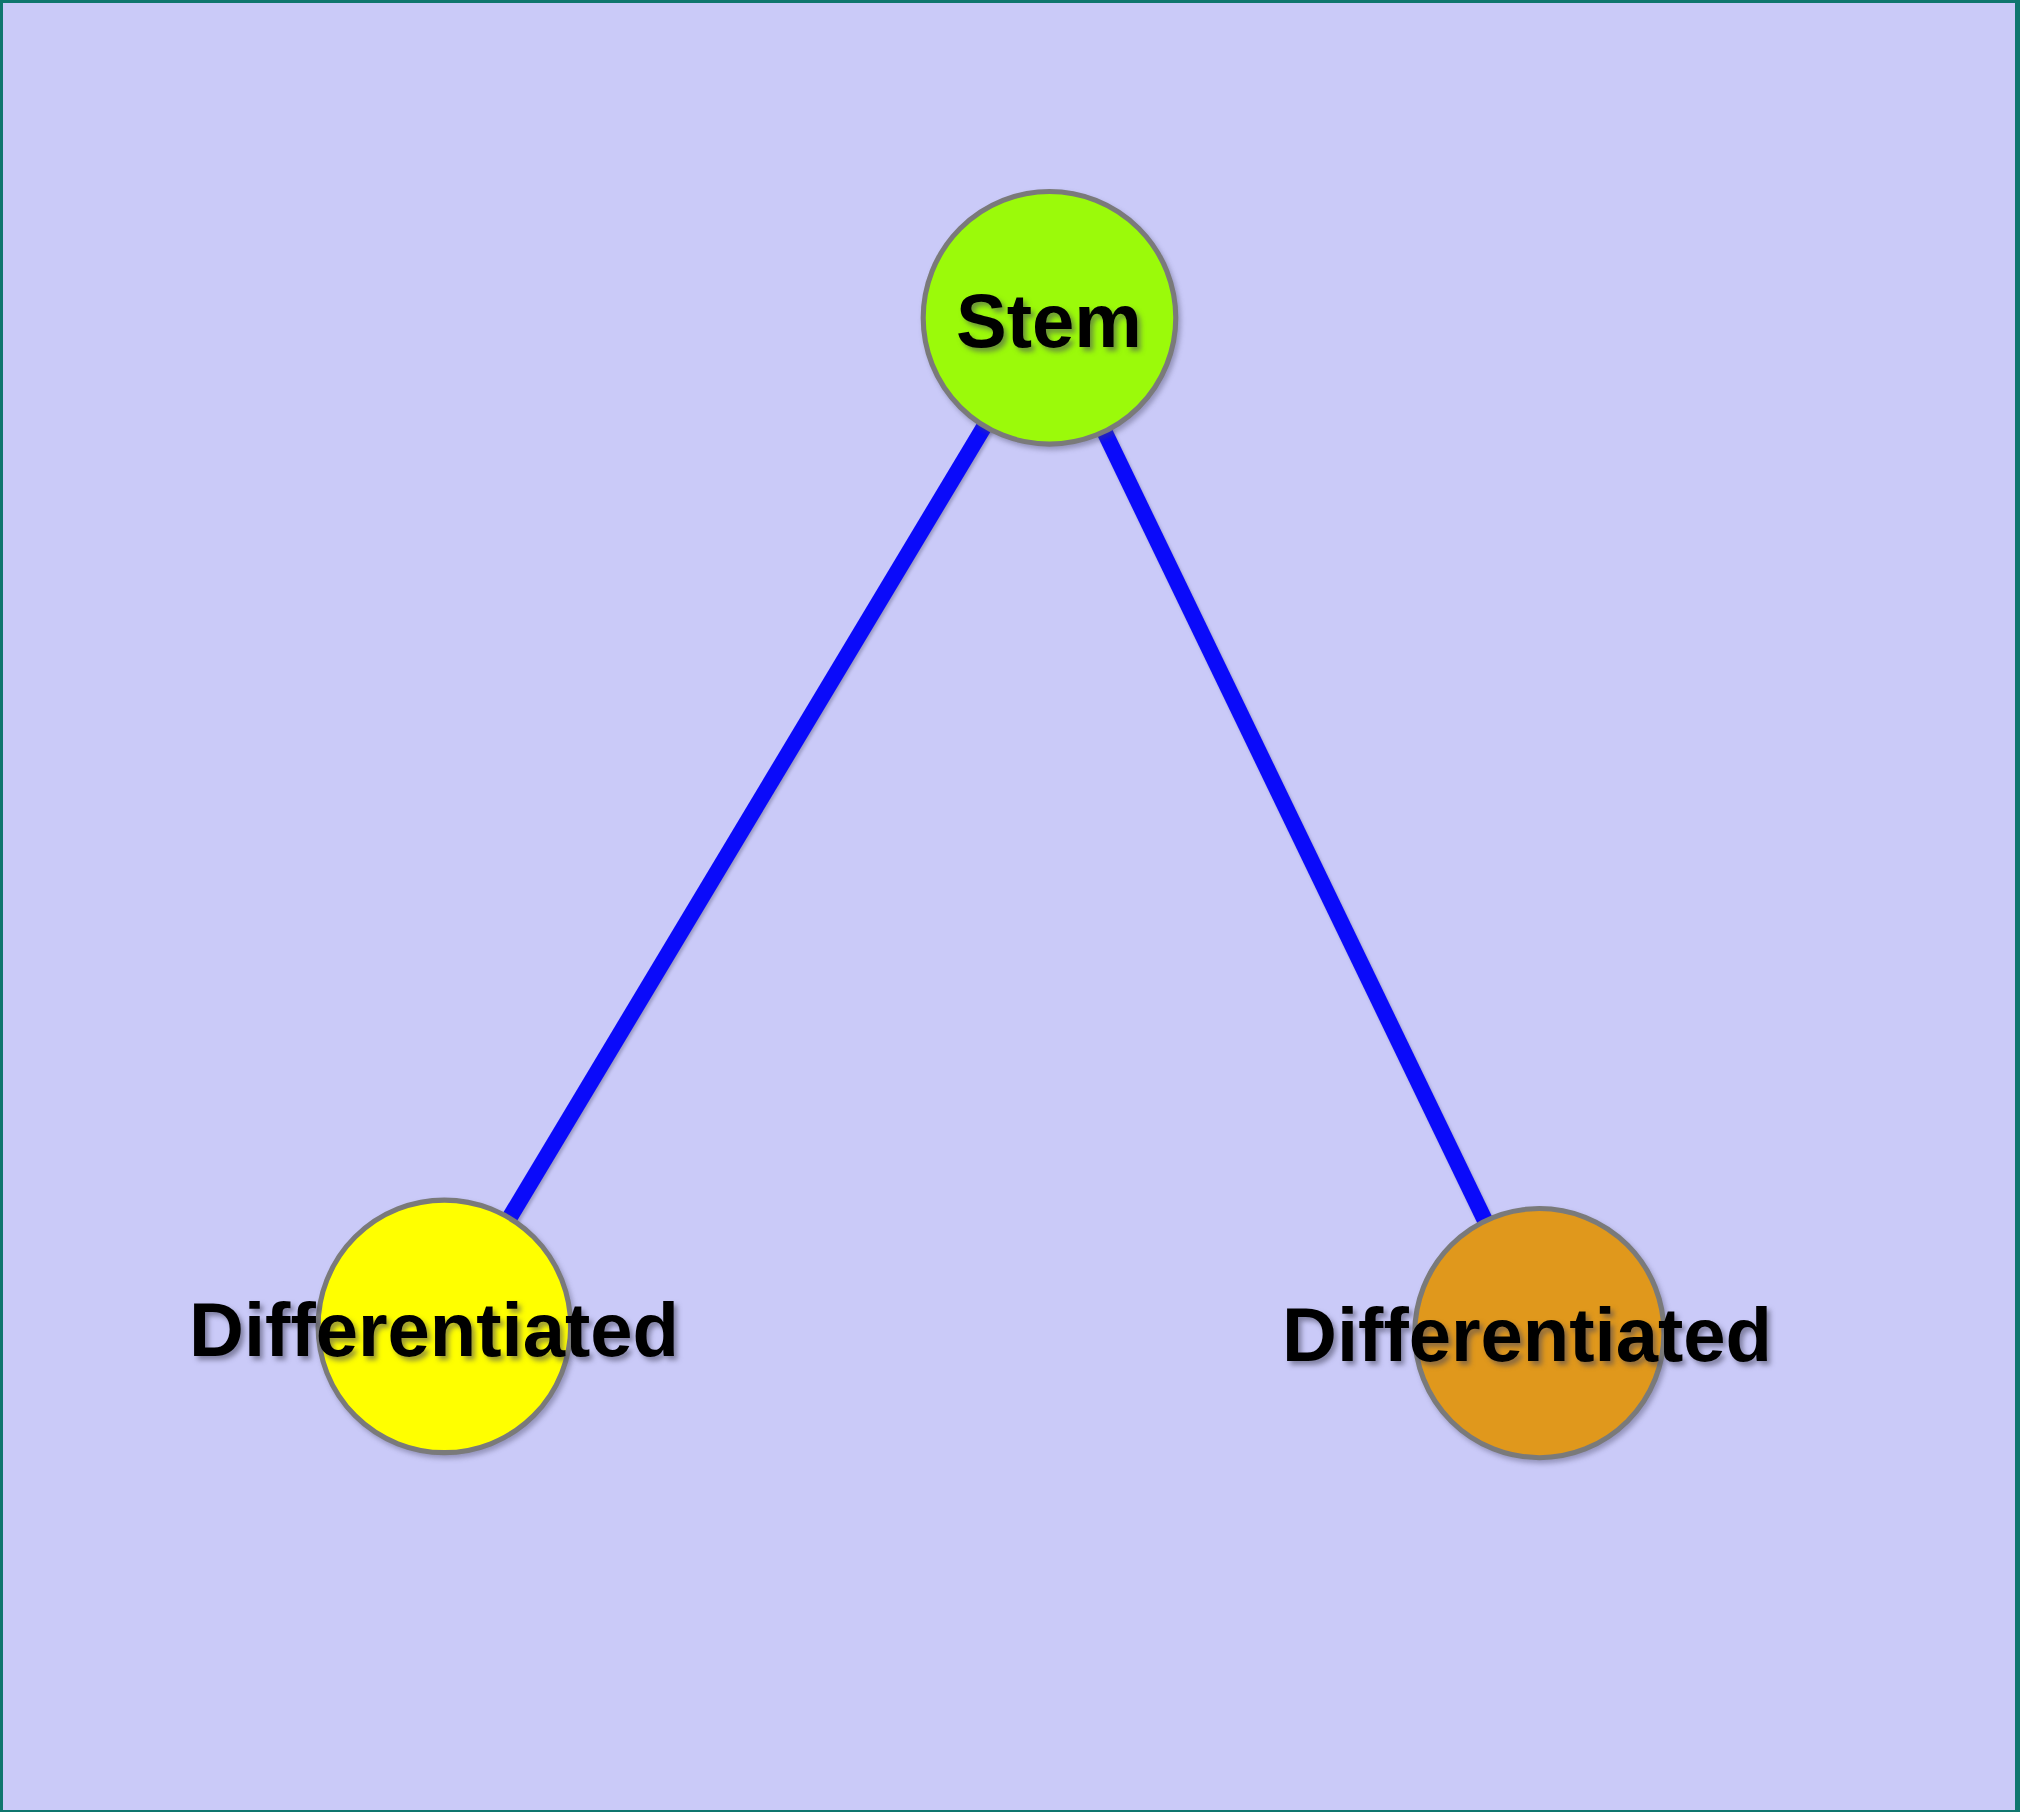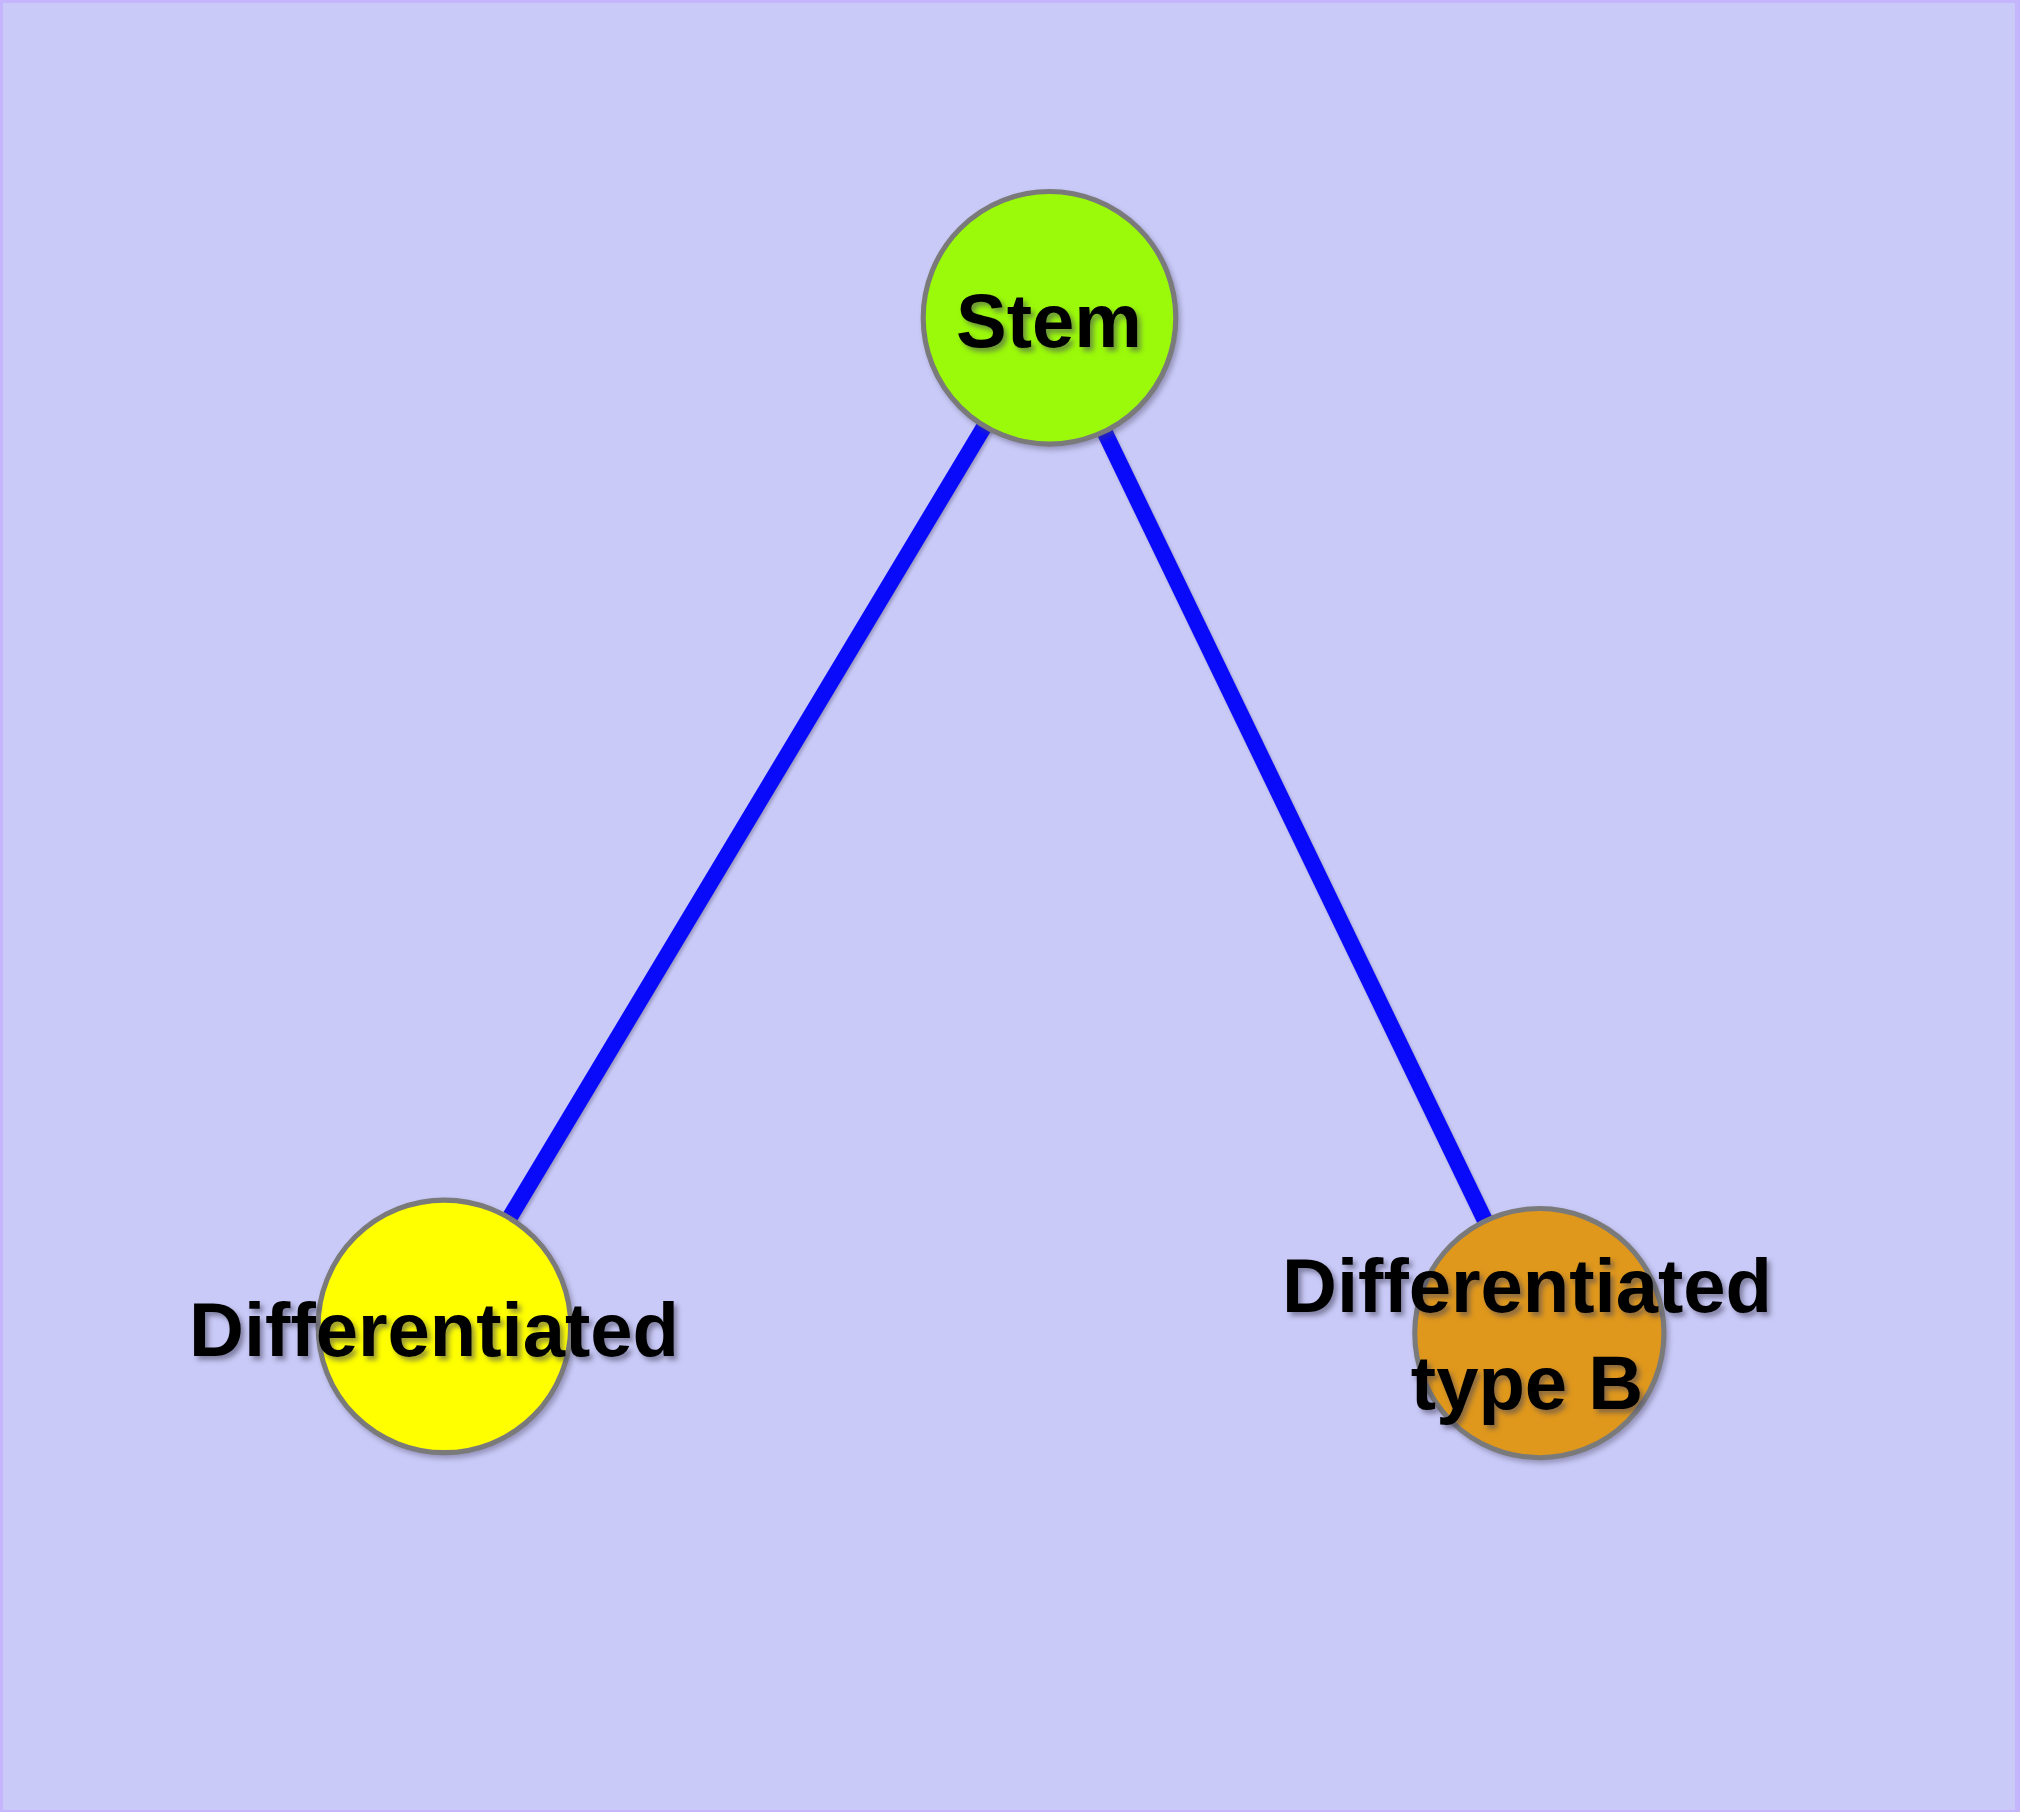--- a/index.html
+++ b/index.html
@@ -48,21 +48,21 @@
     
   }
   .node-label span { display: block; }
   #stem-label   { left: 1049px; top: 320px;  }
   #type-a-label { left: 434px;  top: 1329px; }
   #type-b-label { left: 1527px; top: 1334px; }
 </style>
 </head>
 <body>
 
-<div id="stage" style="background: #c4b5fd;">
+<div id="stage" style="background: #0f766e;">
 
   <div id="plot-background" style="background: rgb(202, 202, 248);"></div>
 
   <svg id="graph-svg" viewBox="0 0 2384 2138" xmlns="http://www.w3.org/2000/svg">
 
     <line class="edge-line" x1="1238" y1="375" x2="524" y2="1565" stroke-width="19" stroke="#0A0AFA"></line>
     <line class="edge-line" x1="1238" y1="375" x2="1816" y2="1573" stroke-width="19" stroke="#0A0AFA"></line>
 
     <circle class="node-circle" cx="1238" cy="375" r="149" stroke-width="6" fill="#9BFA0A" stroke="#7A7A7A"></circle>
     <circle class="node-circle" cx="524" cy="1565" r="149" stroke-width="6" fill="#FFFF00" stroke="#7A7A7A"></circle>
@@ -72,17 +72,16 @@
   <div id="stem-label" class="node-label" style="color: rgb(0, 0, 0);">
     <span>Stem</span>
   </div>
 
   <div id="type-a-label" class="node-label" style="color: rgb(0, 0, 0);">
     <span>Differentiated</span>
   </div>
 
   <div id="type-b-label" class="node-label" style="color: rgb(0, 0, 0);">
     <span>Differentiated</span>
-    <span>type B</span>
   </div>
 
 </div>
 
 
 </body></html>

